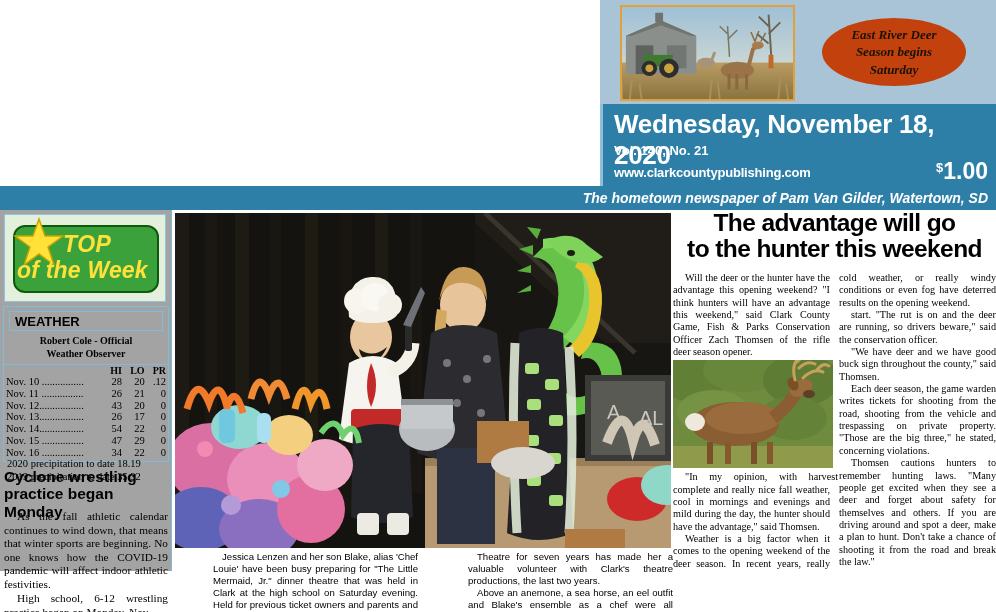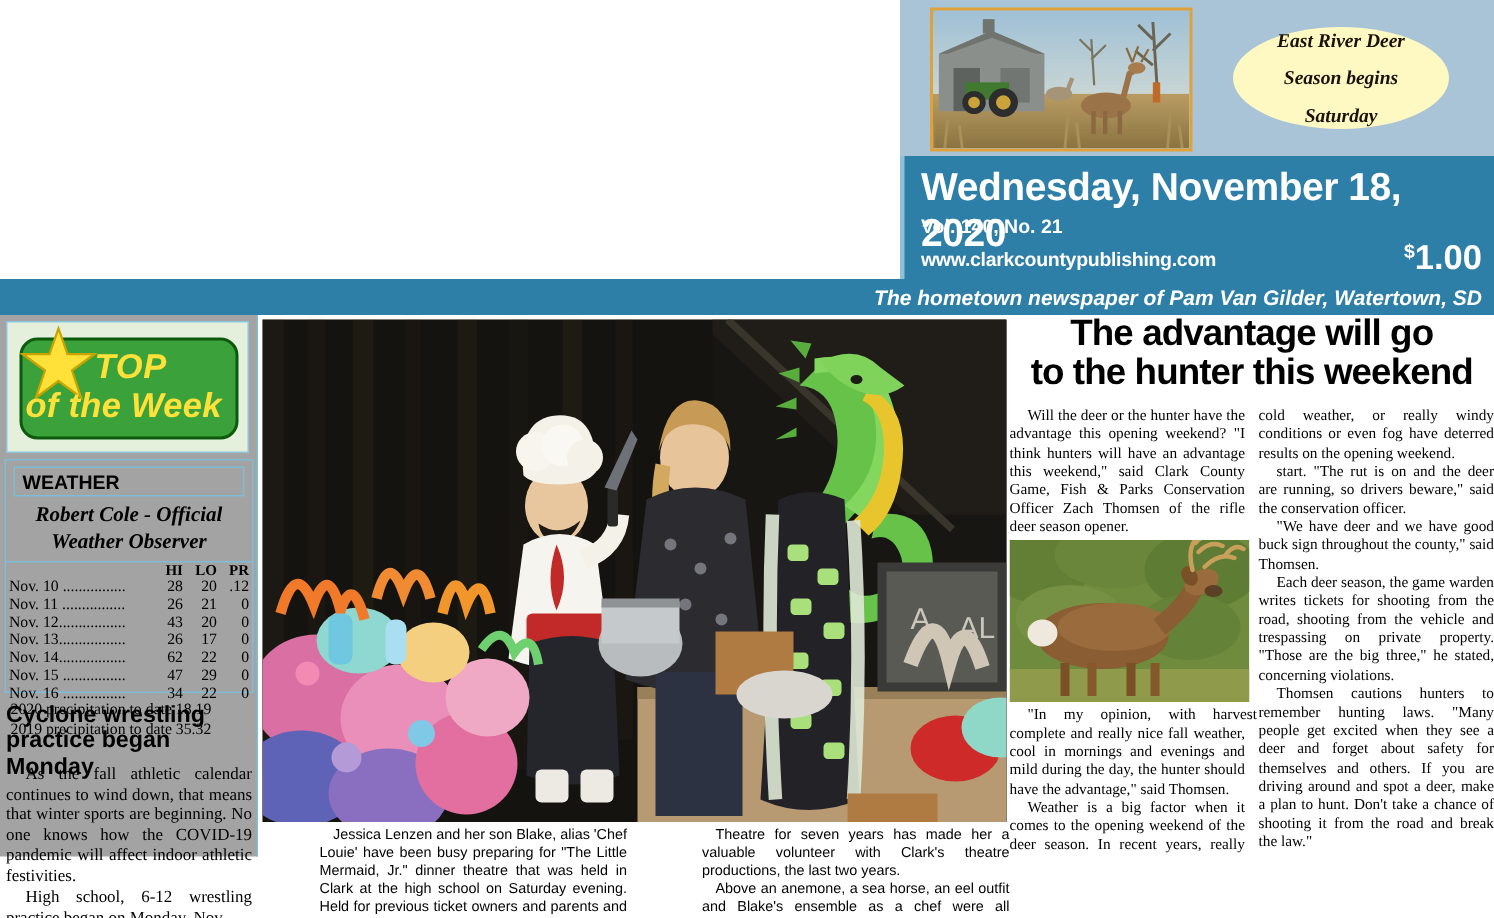--- a/index.html
+++ b/index.html
@@ -53,22 +53,22 @@
     background: #a9c4d6;
   }
   .hdr-photo {
     position: absolute; left: 20px; top: 5px; width: 175px; height: 96px;
     border: 2px solid #e0a03a;
     overflow: hidden;
   }
   .hdr-badge {
     position: absolute; left: 222px; top: 18px;
     width: 144px; height: 68px;
-    background: #fef9c3; border-radius: 50%;
-    display: flex; flex-direction: column; align-items: center; justify-content: space-between;
+    background: #c2410c; border-radius: 50%;
+    display: flex; flex-direction: column; align-items: center; justify-content: center;
   }
   .hdr-badge span {
     font-family: "Liberation Serif", serif;
     font-style: italic; font-weight: bold;
     font-size: 13px; color: #1a1208; line-height: 1.35;
     white-space: nowrap;
   }
   .date-band {
     position: absolute; left: 3px; top: 104px;
     width: 393px; height: 82px; background: #2e7fa8;
@@ -150,21 +150,21 @@
   .weather-hd {
     margin: 4px 5px 0 5px; height: 20px;
     border: 1px solid #7fbcd8;
     display: flex; align-items: center; padding-left: 5px;
     font-family: "Liberation Sans", sans-serif;
     font-weight: bold; font-size: 13px; color: #000;
   }
   .weather-observer {
     text-align: center; margin-top: 4px;
     font-family: "Liberation Serif", serif;
-    font-weight: bold; font-size: 14px; color: #000; line-height: 1.25; font-style: italic;
+    font-weight: bold; font-size: 10px; color: #000; line-height: 1.25;
   }
   .wdivider { height:1px; background:#7fbcd8; margin: 4px 0 0 0; }
   table.wtab {
     width: 100%; border-collapse: collapse;
     font-family: "Liberation Serif", serif; font-size: 10.5px; color: #000;
   }
   table.wtab th {
     font-weight: bold; text-align: right; padding: 0 2px; font-size: 10px;
   }
   table.wtab td { padding: 0 2px; line-height: 1.12; white-space: nowrap; }
@@ -356,21 +356,21 @@
               <td class="wnum">0</td>
             </tr>
             <tr>
               <td class="wday">Nov. 13.................</td>
               <td class="wnum">26</td>
               <td class="wnum">17</td>
               <td class="wnum">0</td>
             </tr>
             <tr>
               <td class="wday">Nov. 14.................</td>
-              <td class="wnum">62</td>
+              <td class="wnum">54</td>
               <td class="wnum">22</td>
               <td class="wnum">0</td>
             </tr>
             <tr>
               <td class="wday">Nov. 15 ................</td>
               <td class="wnum">47</td>
               <td class="wnum">29</td>
               <td class="wnum">0</td>
             </tr>
             <tr>

